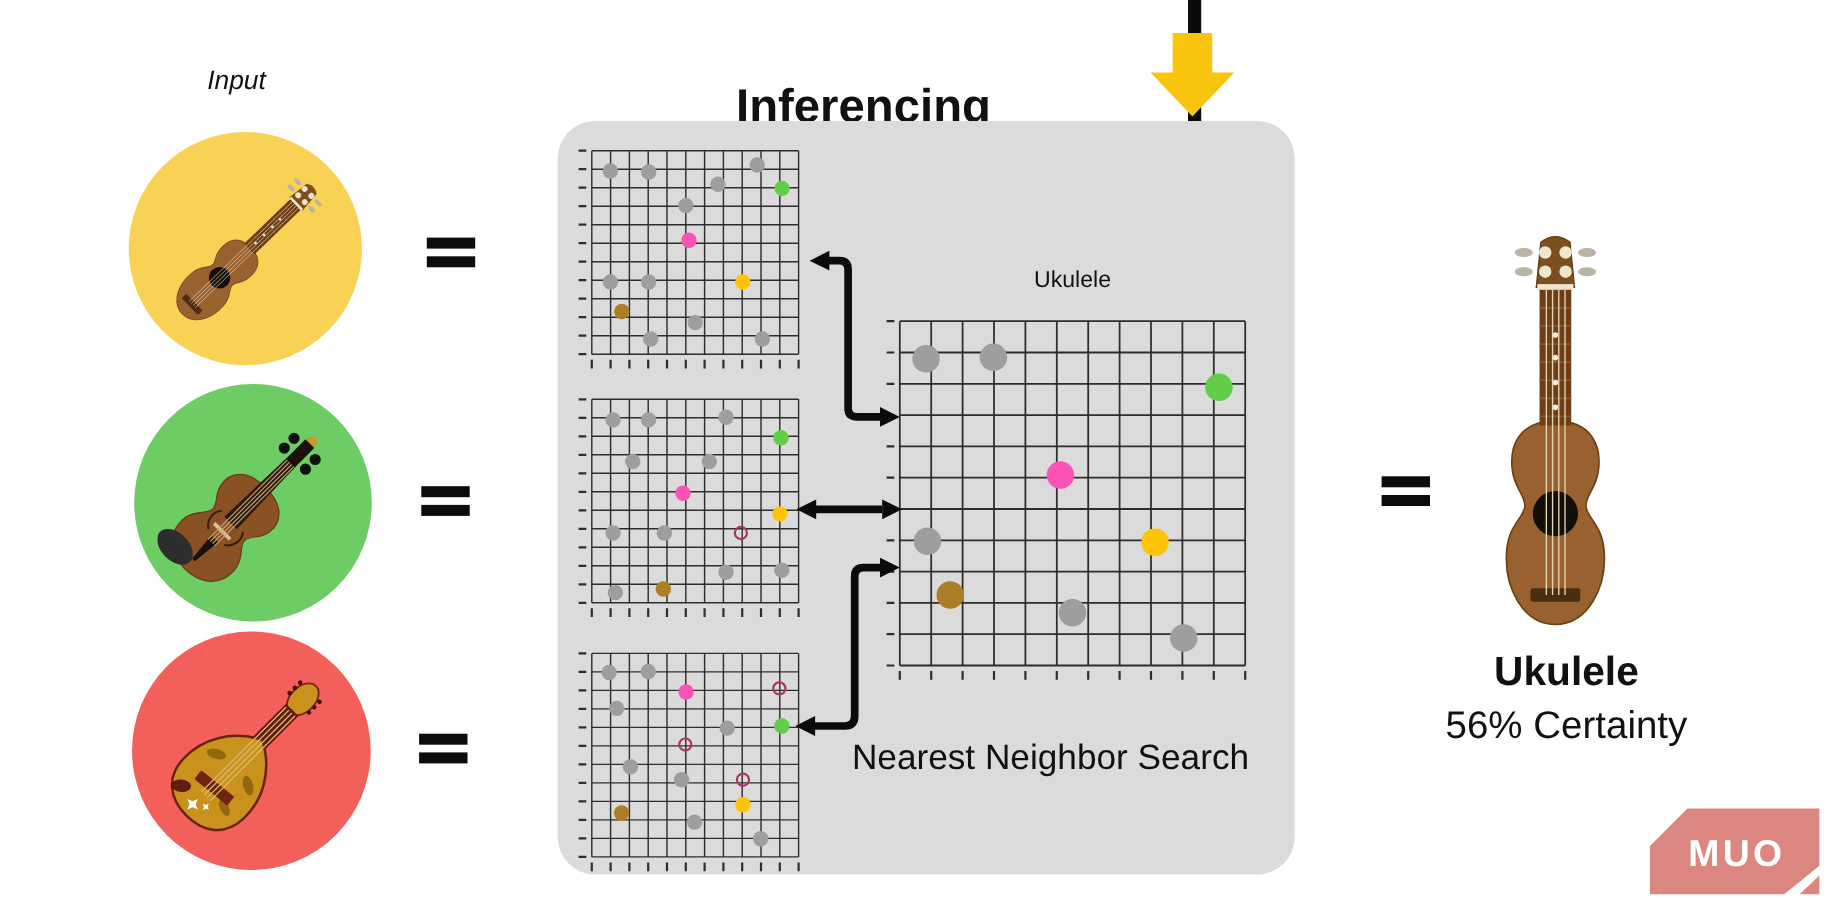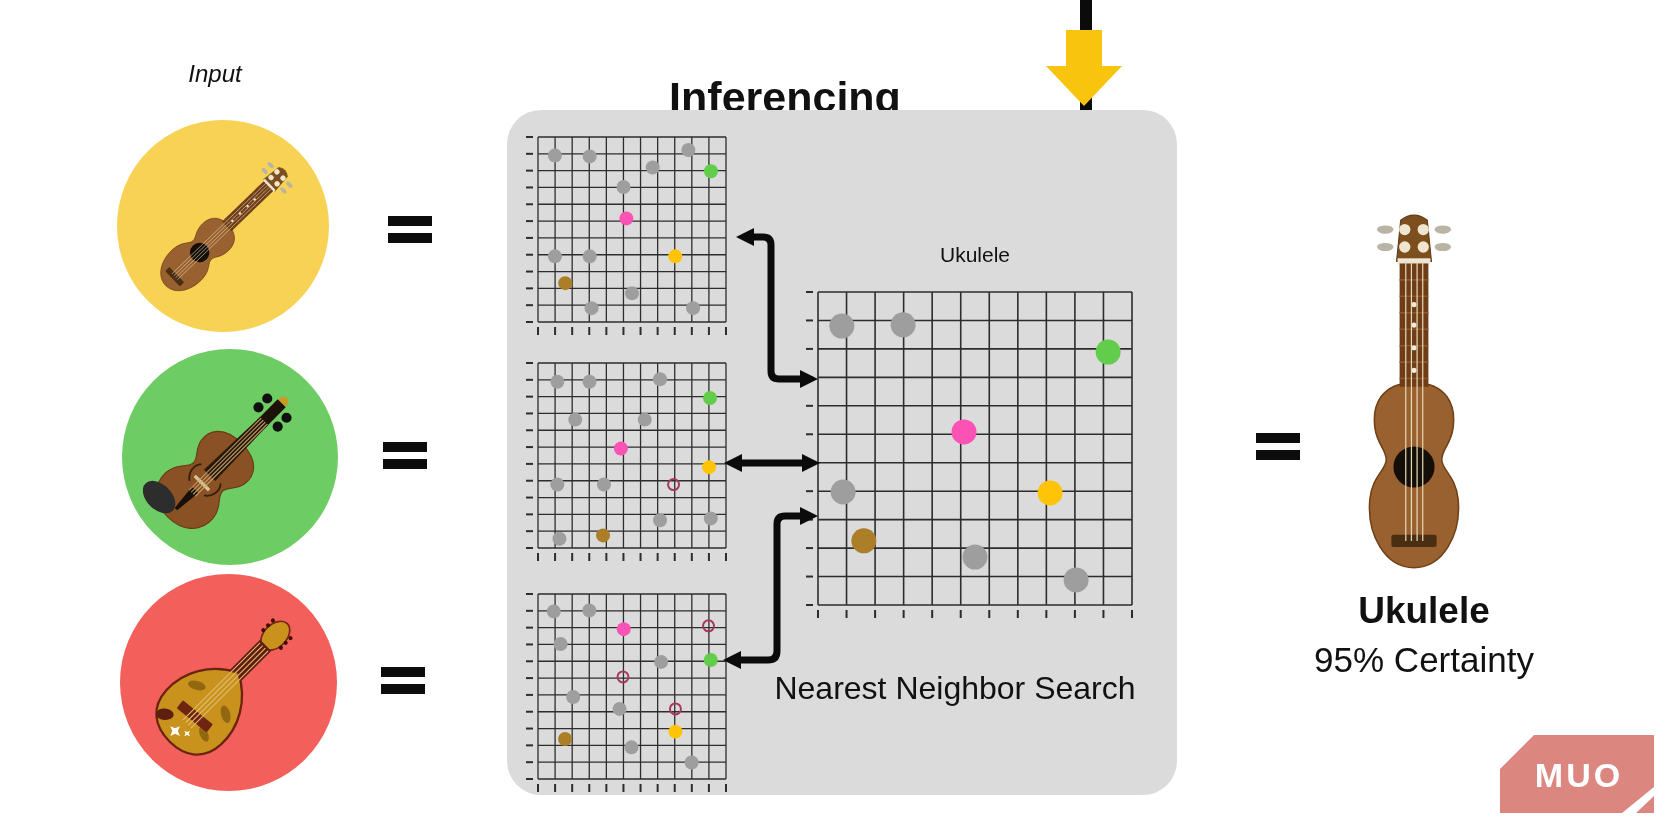--- a/index.html
+++ b/index.html
@@ -431,19 +431,19 @@
 
 <div class="abs nn-label">Nearest Neighbor Search</div>
 
 <div class="eq" style="left:1256px;top:433px;"></div>
 
 <svg class="abs" style="left:1352px;top:210px;" width="124" height="370" viewBox="0 0 120 360">
     <use href="#uke" xlink:href="#uke"></use>
   </svg>
 
 <div class="abs result-name">Ukulele</div>
-<div class="abs result-certainty">95% Certainty</div>
+<div class="abs result-certainty">56% Certainty</div>
 
 <svg class="abs" style="left:1494px;top:730px;" width="170" height="90" viewBox="0 0 170 90">
   <polygon points="40,5 160,5 160,57 128,83 6,83 6,39" fill="#DB8780"></polygon>
   <polygon points="142,83 160,66 160,83" fill="#DB8780"></polygon>
   <text x="85" y="57" text-anchor="middle" font-size="34" font-weight="bold" letter-spacing="3" fill="#ffffff" font-family="Liberation Sans, sans-serif">MUO</text>
 </svg>
 
 </body></html>

